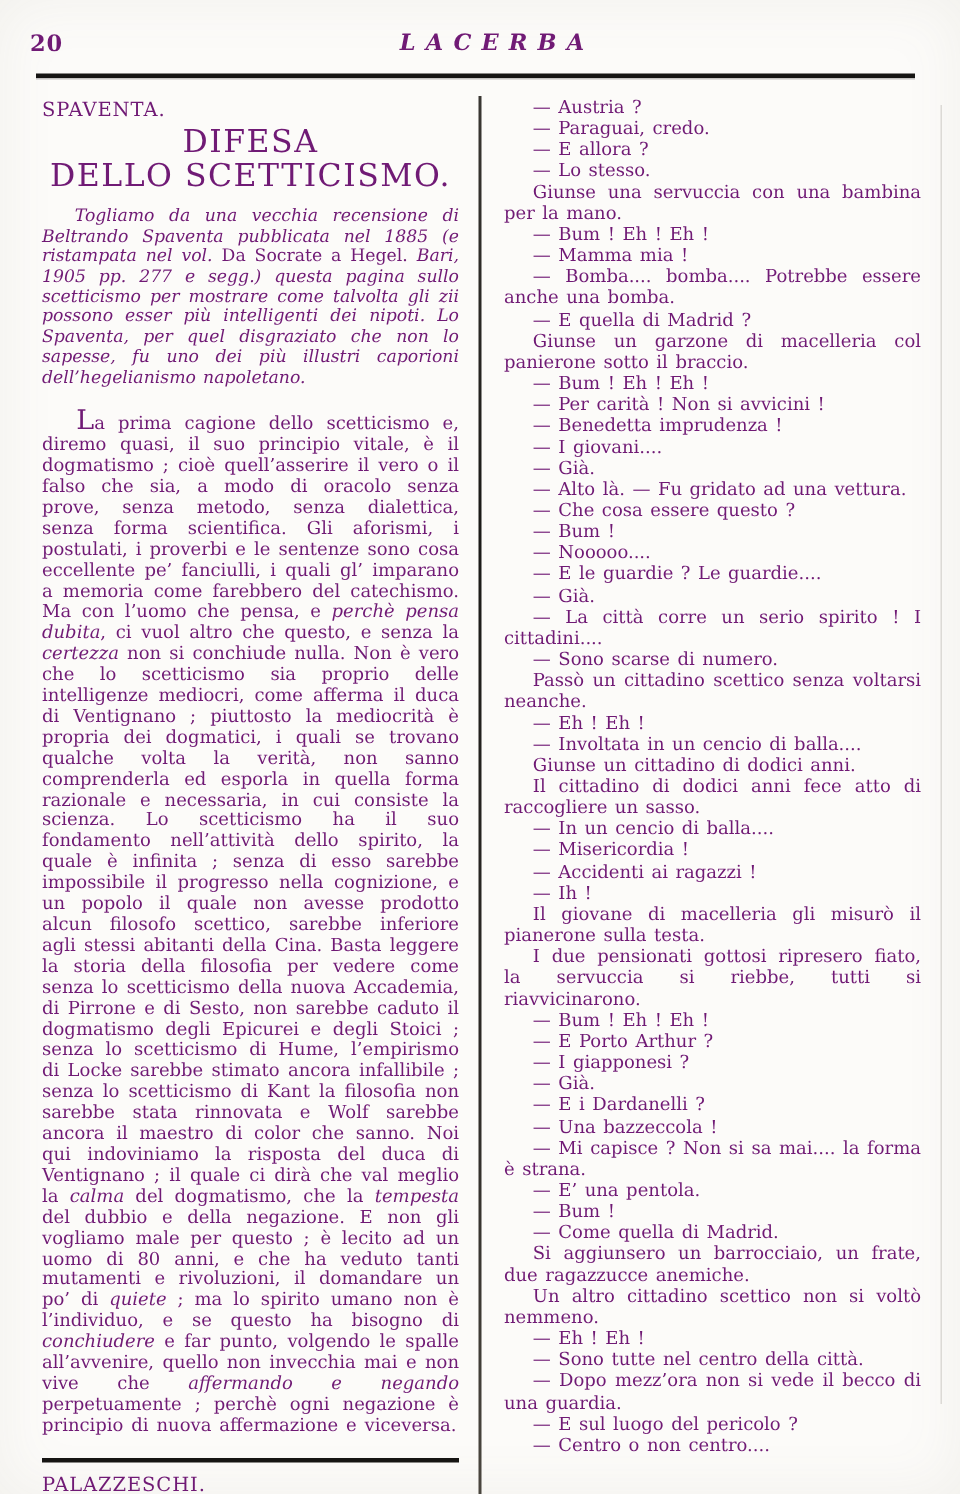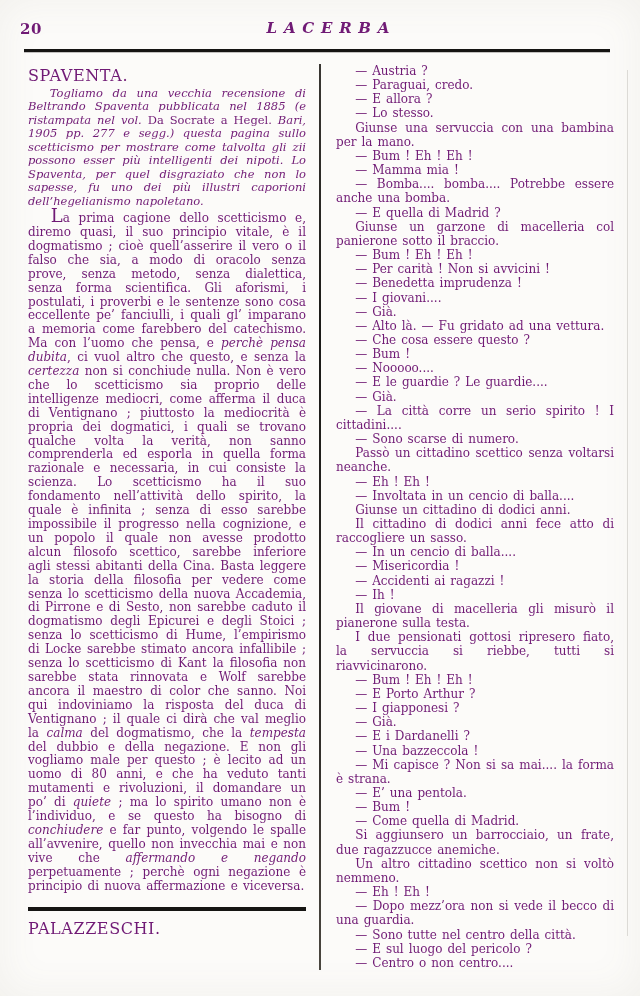--- a/index.html
+++ b/index.html
@@ -42,36 +42,36 @@
   .col { width: 279px; }
   .col-left  { padding-right: 0; }
   .col-right { padding-top: 2px; }
   .col-divider {
     width: 2px; margin: 2px 15px 0 13px;
     background: linear-gradient(#3a3733, #1b1a18 30%, #2e2b28 70%, #4a463f);
     min-height: 880px;
   }
   
   .author-name {
-    font-size: 16px; letter-spacing: 0.6px;
+    font-size: 13px; letter-spacing: 0.6px;
     margin: 4px 0 2px 0;
   }
   .article-title {
     text-align: center;
     font-size: 21px; font-weight: normal;
     letter-spacing: 1px; line-height: 1.1;
     margin: 2px 0 8px 0;
   }
   .intro-note {
     font-style: italic;
     font-size: 11.5px; line-height: 1.17;
     text-align: justify;
     text-indent: 1.9em;
     word-spacing: 0.1em;
-    margin-bottom: 0;
+    margin-bottom: 15px;
   }
   .intro-note .seg-rm { font-style: normal; }
   .article-body {
     font-size: 12px; line-height: 1.16;
     text-align: justify;
     text-indent: 1.9em;
     word-spacing: 0.12em;
   }
   .article-body::first-letter {
     font-size: 1.5em; line-height: 0.9;
@@ -102,20 +102,21 @@
   <div class="header">
     <span class="page-number">20</span>
     <div class="masthead">LACERBA</div>
     <div class="header-rule"></div>
   </div>
 
   <div class="columns">
 
     <div class="col col-left">
       <div class="author-name">SPAVENTA.</div>
+      <h2 class="article-title"><span>DIFESA</span><br><span>DELLO SCETTICISMO.</span></h2>
       <p class="intro-note"><span>Togliamo da una vecchia recensione di Beltrando Spaventa pubblicata nel 1885 (e ristampata nel vol. </span><span class="seg-rm">Da Socrate a Hegel.</span><span> Bari, 1905 pp. 277 e segg.) questa pagina sullo scetticismo per mostrare come talvolta gli zii possono esser più intelligenti dei nipoti. Lo Spaventa, per quel disgraziato che non lo sapesse, fu uno dei più illustri caporioni dell’hegelianismo napoletano.</span></p>
       <p class="article-body"><span>La prima cagione dello scetticismo e, diremo quasi, il suo principio vitale, è il dogmatismo ; cioè quell’asserire il vero o il falso che sia, a modo di oracolo senza prove, senza metodo, senza dialettica, senza forma scientifica. Gli aforismi, i postulati, i proverbi e le sentenze sono cosa eccellente pe’ fanciulli, i quali gl’ imparano a memoria come farebbero del catechismo. Ma con l’uomo che pensa, e </span><span class="seg-em">perchè pensa dubita</span><span>, ci vuol altro che questo, e senza la </span><span class="seg-em">certezza</span><span> non si conchiude nulla. Non è vero che lo scetticismo sia proprio delle intelligenze mediocri, come afferma il duca di Ventignano ; piuttosto la mediocrità è propria dei dogmatici, i quali se trovano qualche volta la verità, non sanno comprenderla ed esporla in quella forma razionale e necessaria, in cui consiste la scienza. Lo scetticismo ha il suo fondamento nell’attività dello spirito, la quale è infinita ; senza di esso sarebbe impossibile il progresso nella cognizione, e un popolo il quale non avesse prodotto alcun filosofo scettico, sarebbe inferiore agli stessi abitanti della Cina. Basta leggere la storia della filosofia per vedere come senza lo scetticismo della nuova Accademia, di Pirrone e di Sesto, non sarebbe caduto il dogmatismo degli Epicurei e degli Stoici ; senza lo scetticismo di Hume, l’empirismo di Locke sarebbe stimato ancora infallibile ; senza lo scetticismo di Kant la filosofia non sarebbe stata rinnovata e Wolf sarebbe ancora il maestro di color che sanno. Noi qui indoviniamo la risposta del duca di Ventignano ; il quale ci dirà che val meglio la </span><span class="seg-em">calma</span><span> del dogmatismo, che la </span><span class="seg-em">tempesta</span><span> del dubbio e della negazione. E non gli vogliamo male per questo ; è lecito ad un uomo di 80 anni, e che ha veduto tanti mutamenti e rivoluzioni, il domandare un po’ di </span><span class="seg-em">quiete</span><span> ; ma lo spirito umano non è l’individuo, e se questo ha bisogno di </span><span class="seg-em">conchiudere</span><span> e far punto, volgendo le spalle all’avvenire, quello non invecchia mai e non vive che </span><span class="seg-em">affermando e negando</span><span> perpetuamente ; perchè ogni negazione è principio di nuova affermazione e viceversa.</span></p>
       <div class="section-rule"></div>
       <div class="author-name">PALAZZESCHI.</div>
 
     </div>
 
     <div class="col-divider"></div>
 
     <div class="col col-right">
@@ -160,22 +161,22 @@
           <p>— Già.</p>
           <p>— E i Dardanelli ?</p>
           <p>— Una bazzeccola !</p>
           <p>— Mi capisce ? Non si sa mai.... la forma è strana.</p>
           <p>— E’ una pentola.</p>
           <p>— Bum !</p>
           <p>— Come quella di Madrid.</p>
           <p>Si aggiunsero un barrocciaio, un frate, due ragazzucce anemiche.</p>
           <p>Un altro cittadino scettico non si voltò nemmeno.</p>
           <p>— Eh ! Eh !</p>
+          <p>— Sono tutte nel centro della città.</p>
           <p>— Dopo mezz’ora non si vede il becco di una guardia.</p>
-          <p>— Sono tutte nel centro della città.</p>
           <p>— E sul luogo del pericolo ?</p>
           <p>— Centro o non centro....</p>
         </div>
     </div>
 
   </div>
 
   <div class="scan-edge"></div>
 </div>
 

